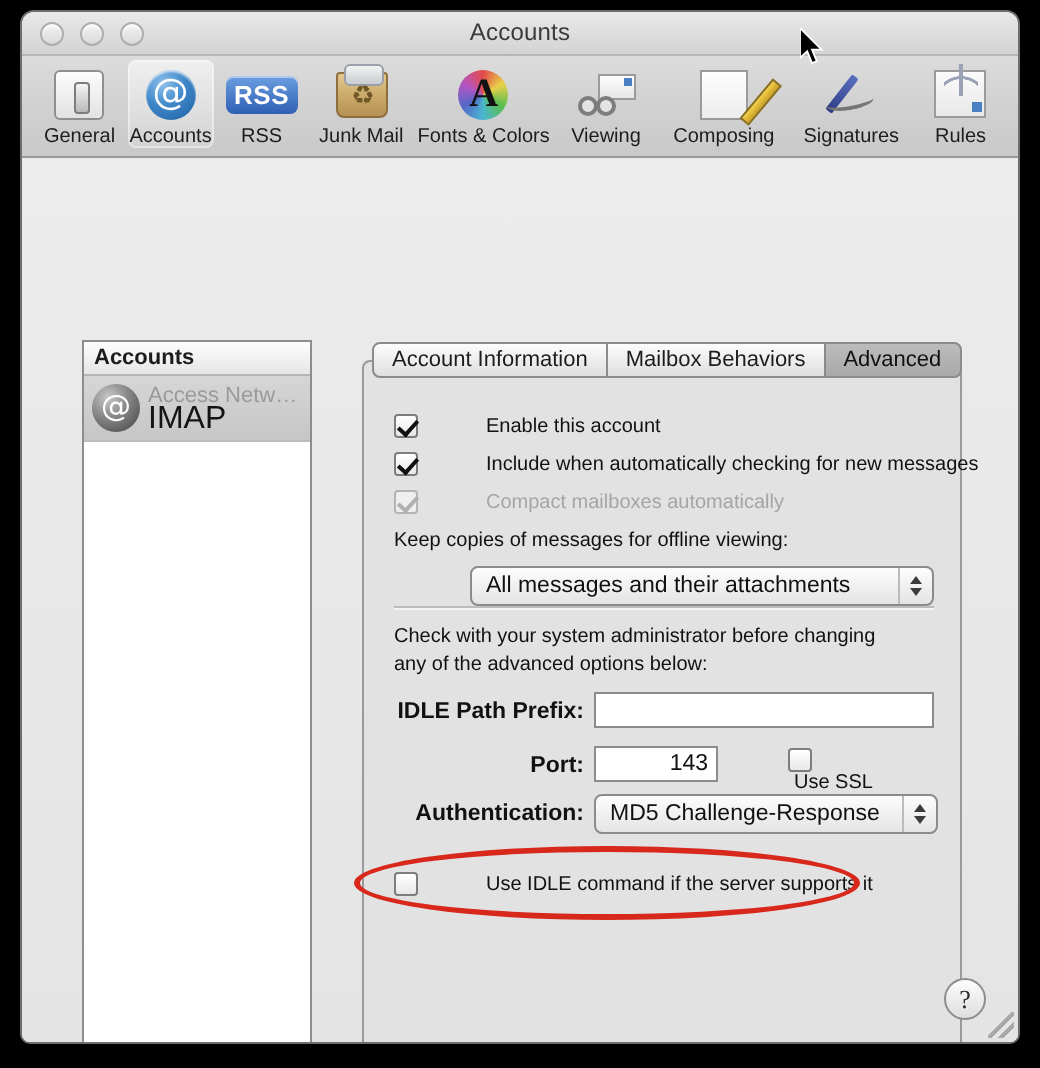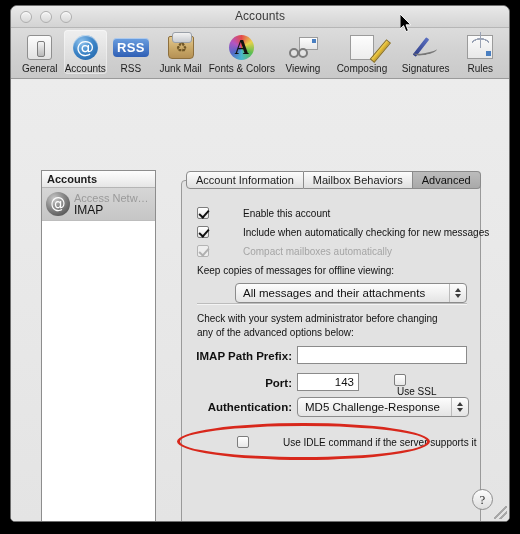--- a/index.html
+++ b/index.html
@@ -230,21 +230,21 @@
   }
   .acct-globe {
     width: 24px; height: 24px; border-radius: 50%;
     background: radial-gradient(circle at 34% 28%, #c9c9c9 0%, #8b8b8b 40%, #3f3f3f 100%);
     color: #fff; font-size: 15px; line-height: 23px; text-align: center;
     font-family: "DejaVu Sans", sans-serif;
     flex: 0 0 auto; margin-right: 4px;
   }
   .acct-text { line-height: 12px; overflow: hidden; }
   .acct-name { font-size: 11px; color: #9a9a9a; white-space: nowrap; }
-  .acct-type { font-size: 12px; color: #141414; }
+  .acct-type { font-size: 16px; color: #141414; }
 
   
   #tabs {
     position: absolute; left: 175px; top: 92px;
     display: flex; z-index: 3;
   }
   .tab {
     height: 18px;
     padding: 0 9px;
     font-size: 11px;
@@ -516,40 +516,40 @@
           <span class="arrow-up"></span>
             <span class="arrow-down"></span>
         </span>
       </div>
 
       <div id="separator"></div>
 
       <div class="static-text" style="left:15px; top:132px;">Check with your system administrator before changing</div>
       <div class="static-text" style="left:15px; top:146px;">any of the advanced options below:</div>
 
-      <div class="field-label" style="left:10px; top:169px; width:100px;">IMAP Path Prefix:</div>
+      <div class="field-label" style="left:10px; top:169px; width:100px;">IDLE Path Prefix:</div>
       <div class="textfield" style="left:115px; top:165px; width:170px;"></div>
 
       <div class="field-label" style="left:20px; top:196px; width:90px;">Port:</div>
       <div class="textfield right" style="left:115px; top:192px; width:62px;">143</div>
       <div class="cb-row" style="left:187px; top:193px;flex-direction:column;">
         <div class="checkbox"></div>
         <div class="cb-label">Use SSL</div>
       </div>
 
       <div class="field-label" style="left:10px; top:220px; width:100px;">Authentication:</div>
       <div class="popup" style="left:115px; top:216px; width:172px;">
         <span>MD5 Challenge-Response</span>
         <span class="popup-arrows">
           <span class="arrow-up"></span>
             <span class="arrow-down"></span>
         </span>
       </div>
 
-      <div class="cb-row" style="left:15px; top:255px;margin-left:40px;">
+      <div class="cb-row" style="left:15px; top:255px;">
         <div class="checkbox"></div>
         <div class="cb-label">Use IDLE command if the server supports it</div>
       </div>
 
     </div>
 
     <div id="annotation"></div>
 
     <div id="help-button">?</div>
 

